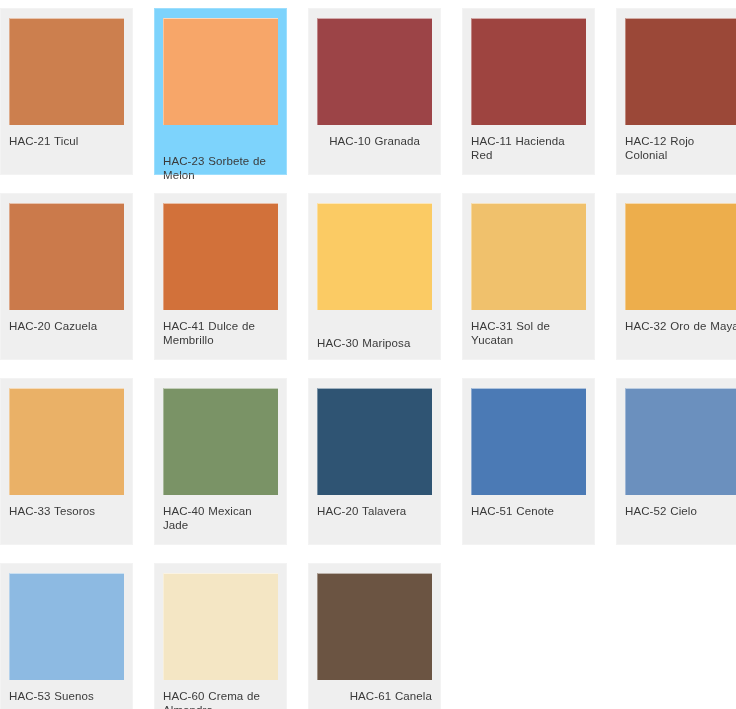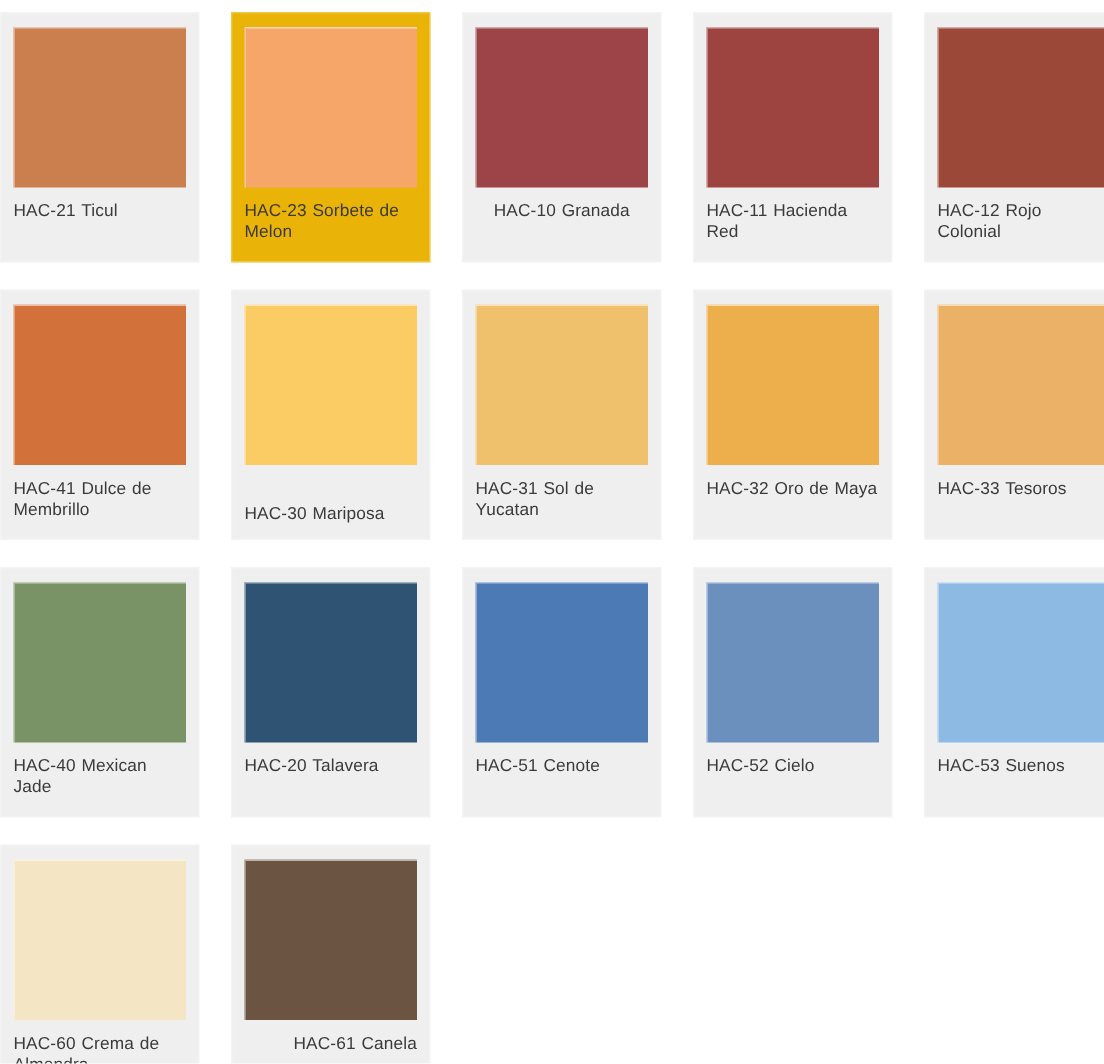--- a/index.html
+++ b/index.html
@@ -58,35 +58,39 @@
   }
 </style>
 </head>
 <body style="background: rgb(255, 255, 255);">
 
 <div id="palette-grid">
     <div class="swatch-card" style="background-color: rgb(239, 239, 239);">
       <div class="swatch-chip" style="background-color: rgb(204, 127, 78);"></div>
       <div class="swatch-label" style="color: rgb(58, 58, 58);">HAC-21 Ticul</div>
     </div>
-    <div class="swatch-card" style="background-color: #eab308;">
+    <div class="swatch-card" style="background-color: #7dd3fc; gap: 20px;">
       <div class="swatch-chip" style="background-color: rgb(247, 166, 105);"></div>
       <div class="swatch-label" style="color: rgb(58, 58, 58);">HAC-23 Sorbete de Melon</div>
     </div>
     <div class="swatch-card" style="background-color: rgb(239, 239, 239);">
       <div class="swatch-chip" style="background-color: rgb(156, 68, 71);"></div>
       <div class="swatch-label" style="color: rgb(58, 58, 58); text-align: center;">HAC-10 Granada</div>
     </div>
     <div class="swatch-card" style="background-color: rgb(239, 239, 239);">
       <div class="swatch-chip" style="background-color: rgb(158, 68, 64);"></div>
       <div class="swatch-label" style="color: rgb(58, 58, 58);">HAC-11 Hacienda Red</div>
     </div>
     <div class="swatch-card" style="background-color: rgb(239, 239, 239);">
       <div class="swatch-chip" style="background-color: rgb(155, 72, 56);"></div>
       <div class="swatch-label" style="color: rgb(58, 58, 58);">HAC-12 Rojo Colonial</div>
+    </div>
+    <div class="swatch-card" style="background-color: rgb(239, 239, 239);">
+      <div class="swatch-chip" style="background-color: rgb(203, 122, 75);"></div>
+      <div class="swatch-label" style="color: rgb(58, 58, 58);">HAC-20 Cazuela</div>
     </div>
     <div class="swatch-card" style="background-color: rgb(239, 239, 239);">
       <div class="swatch-chip" style="background-color: rgb(210, 113, 58);"></div>
       <div class="swatch-label" style="color: rgb(58, 58, 58);">HAC-41 Dulce de Membrillo</div>
     </div>
     <div class="swatch-card" style="background-color: rgb(239, 239, 239); gap: 17px;">
       <div class="swatch-chip" style="background-color: rgb(251, 203, 100);"></div>
       <div class="swatch-label" style="color: rgb(58, 58, 58);">HAC-30 Mariposa</div>
     </div>
     <div class="swatch-card" style="background-color: rgb(239, 239, 239);">

